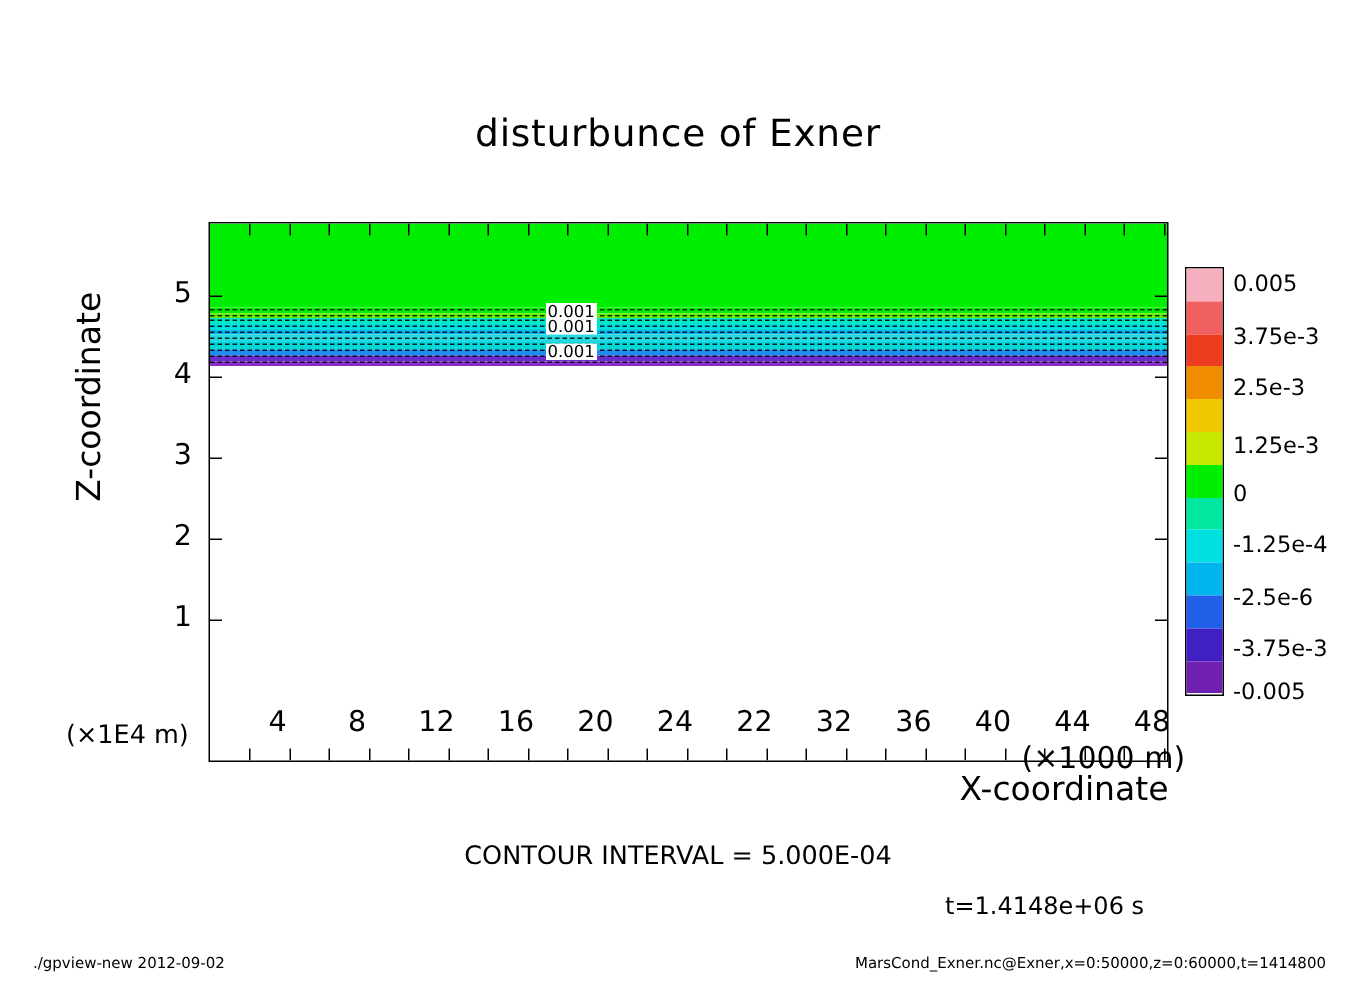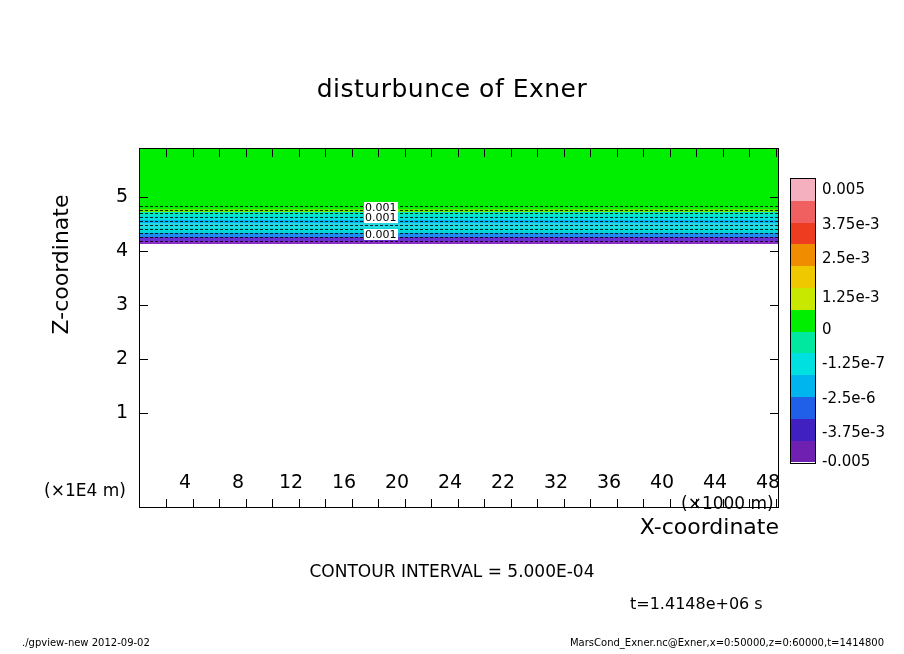--- a/index.html
+++ b/index.html
@@ -104,21 +104,21 @@
     left: 139px; top: 514px; width: 640px;
     text-align: right;
     font-size: 22px;
   }
   #xunit-left {
     left: 44px; top: 480px;
     font-size: 17px;
   }
   #xunit-right {
     left: 681px; top: 493px;
-    font-size: 17px;
+    font-size: 20px;
   }
 
   
   #colorbar {
     left: 790px; top: 178px;
     width: 24px; height: 284px;
     border: 1px solid #000;
     box-sizing: content-box;
   }
   #colorbar .seg { width: 100%; }
@@ -283,21 +283,21 @@
   <div class="seg" style="height:21.8px; background:#2060e8;"></div>
   <div class="seg" style="height:21.8px; background:#4020c0;"></div>
   <div class="seg" style="height:21.8px; background:#7020b0;"></div>
 </div>
 
 <div class="abs cb-label" style="top:180px;">0.005</div>
 <div class="abs cb-label" style="top:215px;">3.75e-3</div>
 <div class="abs cb-label" style="top:249px;">2.5e-3</div>
 <div class="abs cb-label" style="top:288px;">1.25e-3</div>
 <div class="abs cb-label" style="top:320px;">0</div>
-<div class="abs cb-label" style="top:354px;">-1.25e-7</div>
+<div class="abs cb-label" style="top:354px;">-1.25e-4</div>
 <div class="abs cb-label" style="top:389px;">-2.5e-6</div>
 <div class="abs cb-label" style="top:423px;">-3.75e-3</div>
 <div class="abs cb-label" style="top:452px;">-0.005</div>
 
 <div class="abs" id="contour-interval">CONTOUR INTERVAL = 5.000E-04</div>
 <div class="abs" id="time-label">t=1.4148e+06 s</div>
 <div class="abs" id="footer-left">./gpview-new   2012-09-02</div>
 <div class="abs" id="footer-right">MarsCond_Exner.nc@Exner,x=0:50000,z=0:60000,t=1414800</div>
 
 </body></html>

